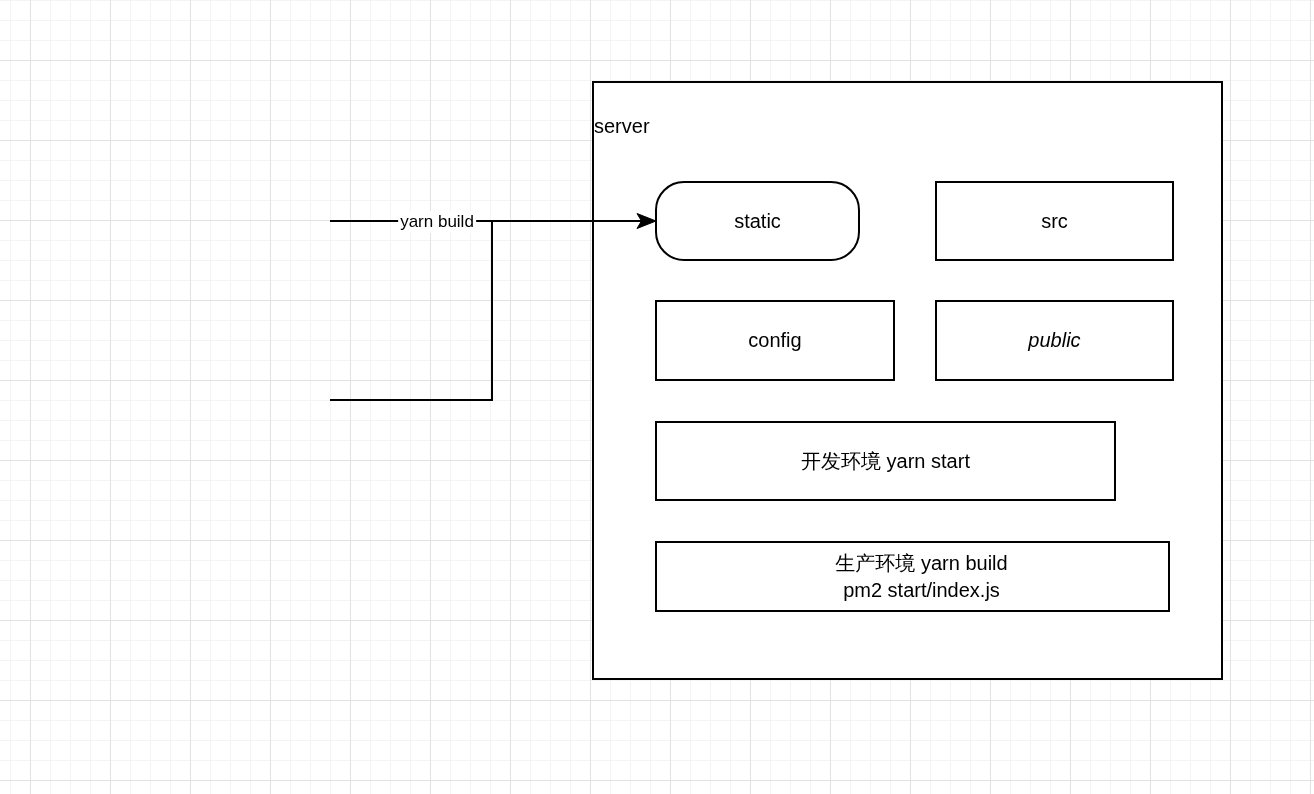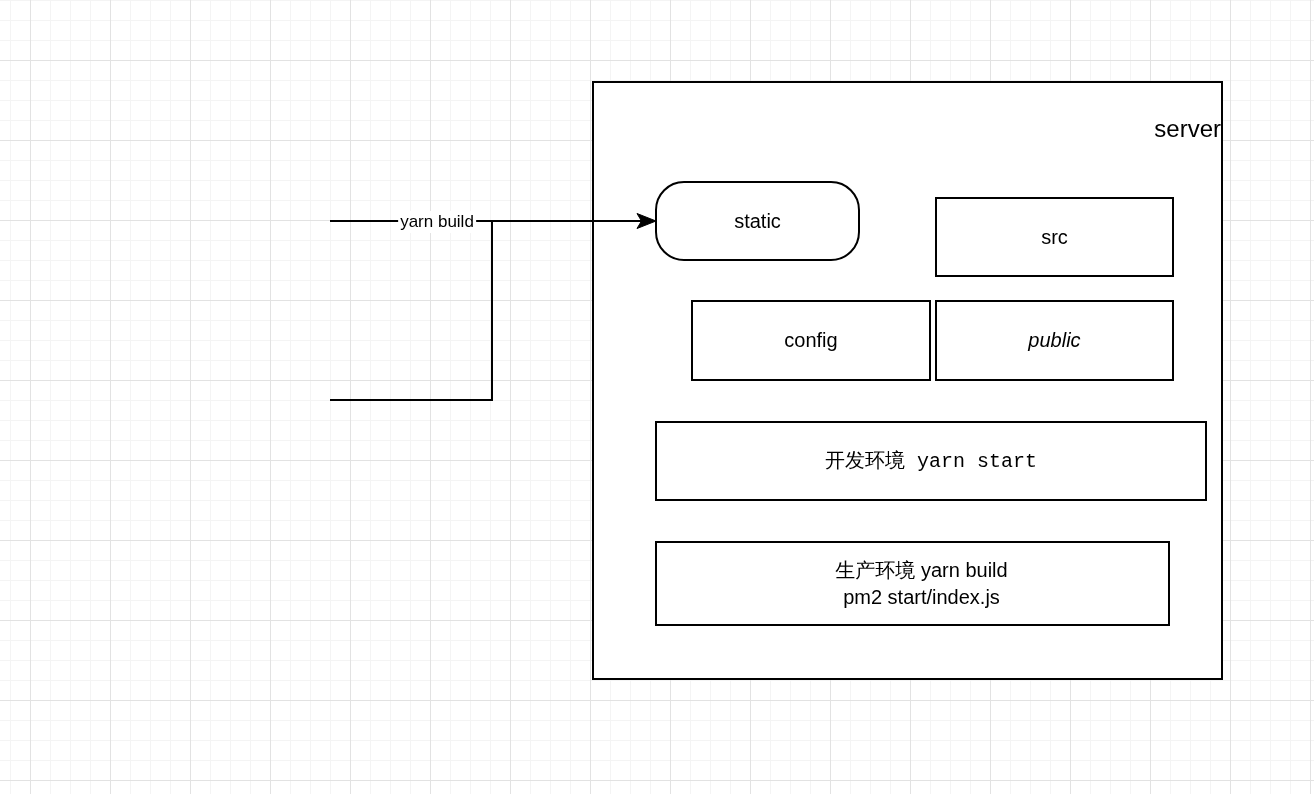--- a/index.html
+++ b/index.html
@@ -44,31 +44,31 @@
   .node-manage     { left: 90px;  top: 341px; width: 240px; height: 119px; }
 
   .node-server {
     left: 592px; top: 81px; width: 631px; height: 599px;
     display: block; 
   }
   .server-title {
     position: absolute;
     left: 0; right: 0;
     top: 30px;
-    text-align: right;
-    font-size: 24px;
+    text-align: left;
+    font-size: 20px;
   }
 
   
   .node-static { left: 61px;  top: 98px;  width: 205px; height: 80px; border-radius: 29px; }
-  .node-src    { left: 341px; top: 98px;  width: 239px; height: 80px; margin-top: 16px; }
-  .node-config { left: 61px;  top: 217px; width: 240px; height: 81px; margin-left: 36px; }
+  .node-src    { left: 341px; top: 98px;  width: 239px; height: 80px; }
+  .node-config { left: 61px;  top: 217px; width: 240px; height: 81px; }
   .node-public { left: 341px; top: 217px; width: 239px; height: 81px; font-style: italic; }
-  .node-dev    { left: 61px;  top: 338px; width: 552px; height: 80px; font-family: Liberation Mono, monospace; }
-  .node-prod   { left: 61px;  top: 458px; width: 515px; height: 85px; flex-direction: column; padding-left: 18px; }
+  .node-dev    { left: 61px;  top: 338px; width: 461px; height: 80px; }
+  .node-prod   { left: 61px;  top: 458px; width: 515px; height: 71px; flex-direction: column; padding-left: 18px; }
 
   .edges-overlay {
     position: absolute;
     left: 0; top: 0;
     width: 1314px;
     height: 794px;
     pointer-events: none;
   }
   .edges-overlay line,
   .edges-overlay polyline {

